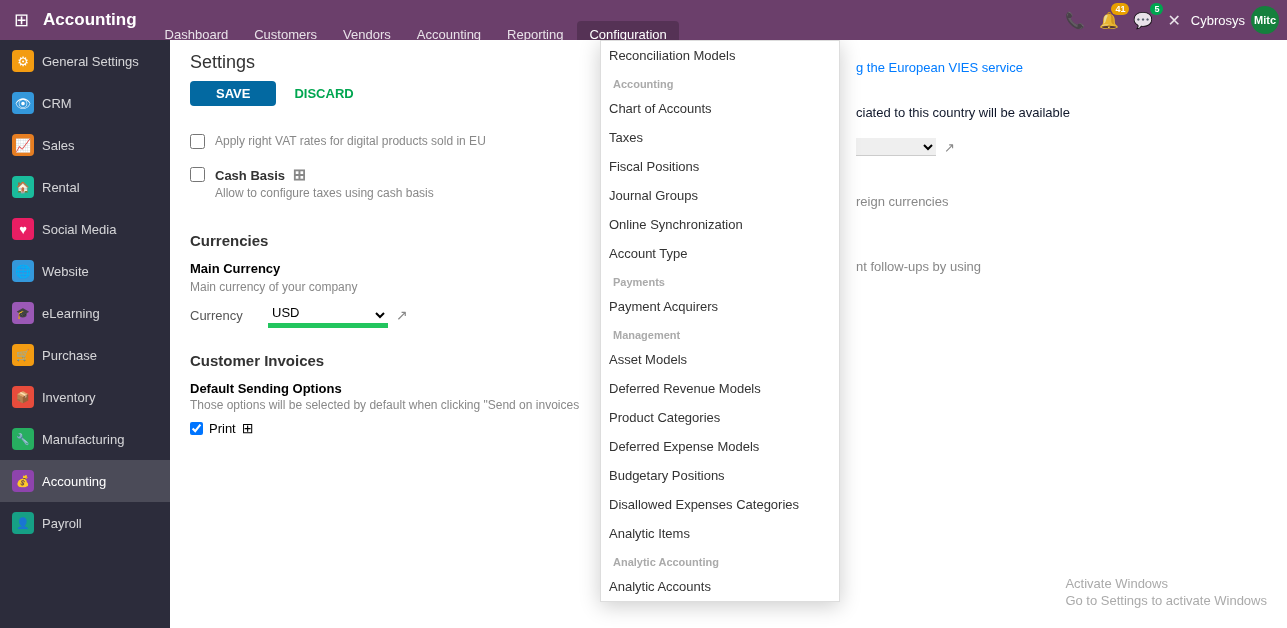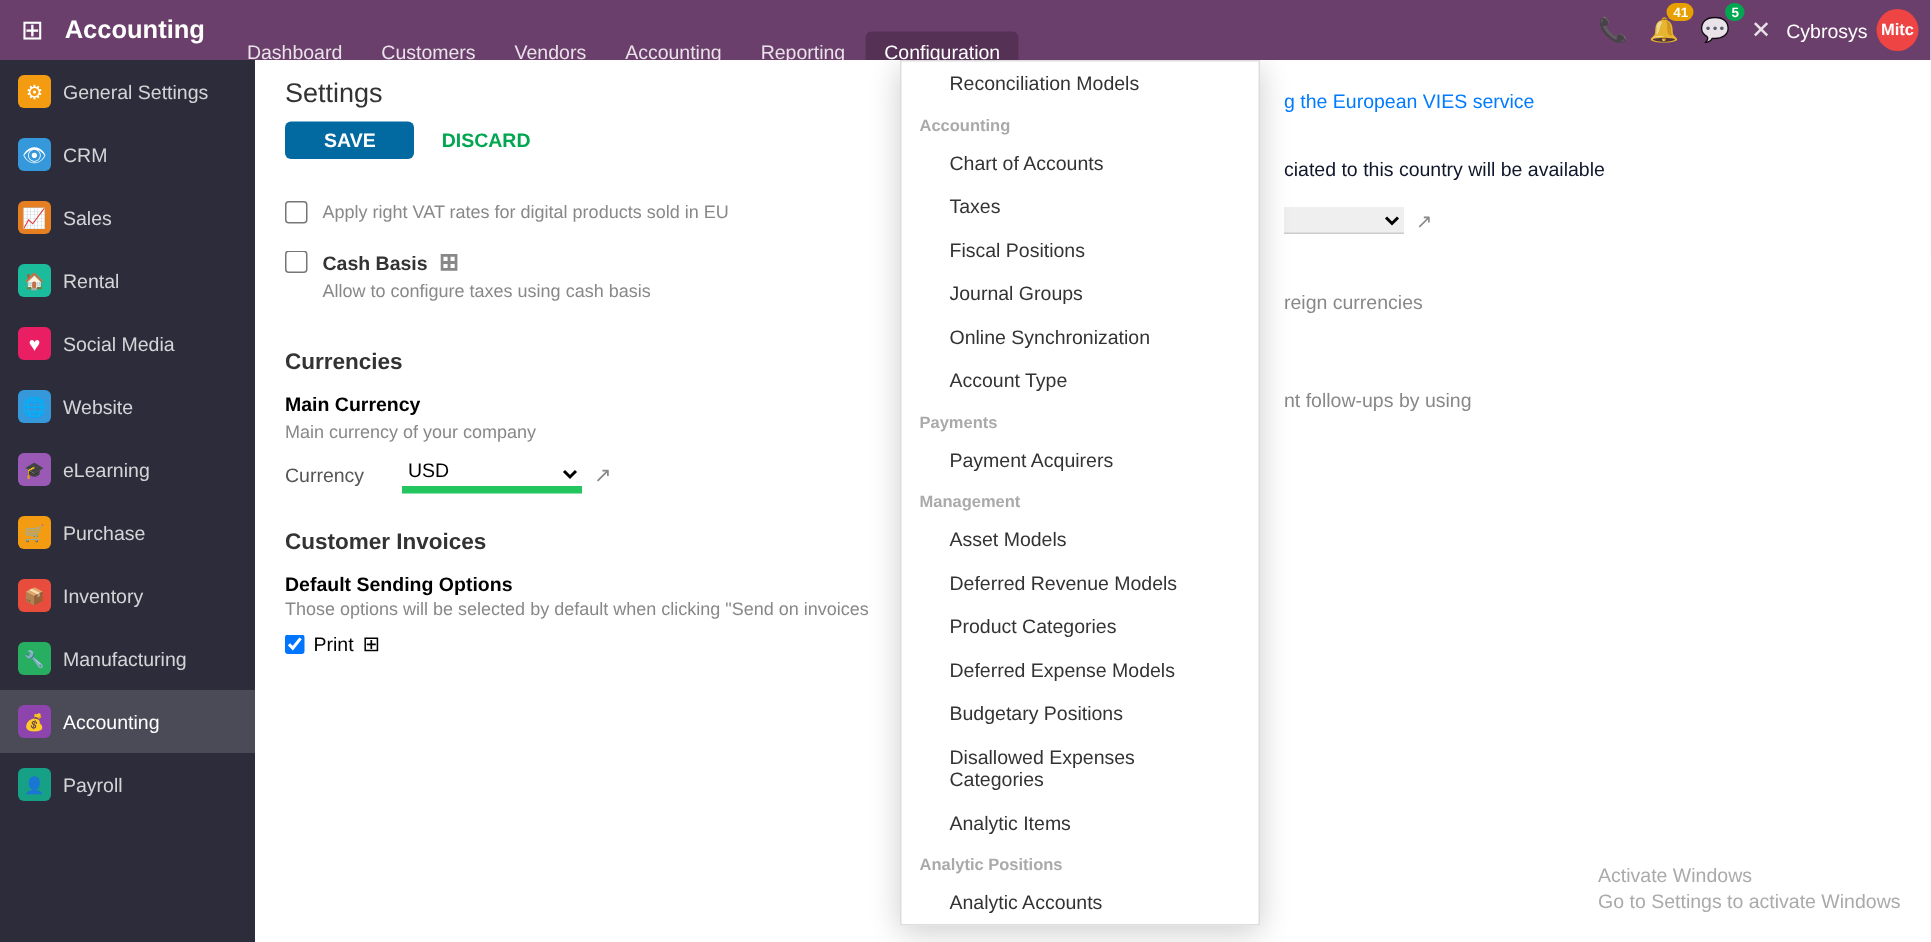--- a/index.html
+++ b/index.html
@@ -38,21 +38,21 @@
       border-radius: 8px;
       font-size: 9px;
       padding: 1px 4px;
       font-weight: bold;
     }
     .badge.green { background: #00a650; }
     .topbar-username { color: white; font-size: 13px; }
     .topbar-avatar {
       width: 28px; height: 28px;
       border-radius: 50%;
-      background: #ef4444;
+      background: #15803d;
       color: white;
       display: flex; align-items: center; justify-content: center;
       font-size: 11px; font-weight: bold;
       cursor: pointer;
     }
 
     
     .layout { display: flex; height: calc(628px - 40px); }
 
     
@@ -157,21 +157,21 @@
       left: 430px;
       width: 240px;
       background: white;
       box-shadow: 0 4px 20px rgba(0,0,0,0.2);
       z-index: 100;
       overflow-y: auto;
       max-height: 628px;
       border: 1px solid #ddd;
     }
     .dropdown-item {
-      padding: 7px 32px;
+      padding: 7px 8px;
       cursor: pointer;
       color: #333;
       font-size: 13px;
     }
     .dropdown-section-header {
       padding: 8px 12px 4px;
       font-size: 11px;
       color: #aaa;
       font-weight: 600;
       text-transform: none;
@@ -373,20 +373,20 @@
       <div class="dropdown-section-header">Payments</div>
       <div class="dropdown-item">Payment Acquirers</div>
       <div class="dropdown-section-header">Management</div>
       <div class="dropdown-item">Asset Models</div>
       <div class="dropdown-item">Deferred Revenue Models</div>
       <div class="dropdown-item">Product Categories</div>
       <div class="dropdown-item">Deferred Expense Models</div>
       <div class="dropdown-item">Budgetary Positions</div>
       <div class="dropdown-item">Disallowed Expenses Categories</div>
       <div class="dropdown-item">Analytic Items</div>
-      <div class="dropdown-section-header">Analytic Positions</div>
+      <div class="dropdown-section-header">Analytic Accounting</div>
       <div class="dropdown-item">Analytic Accounts</div>
 
       <div style="position:sticky; right:0; top:0; float:right; width:6px; height:100%; background:#eee; border-radius:3px; margin-right:2px;"></div>
     </div>
 
   </div>
 </div>
 
 </body></html>

